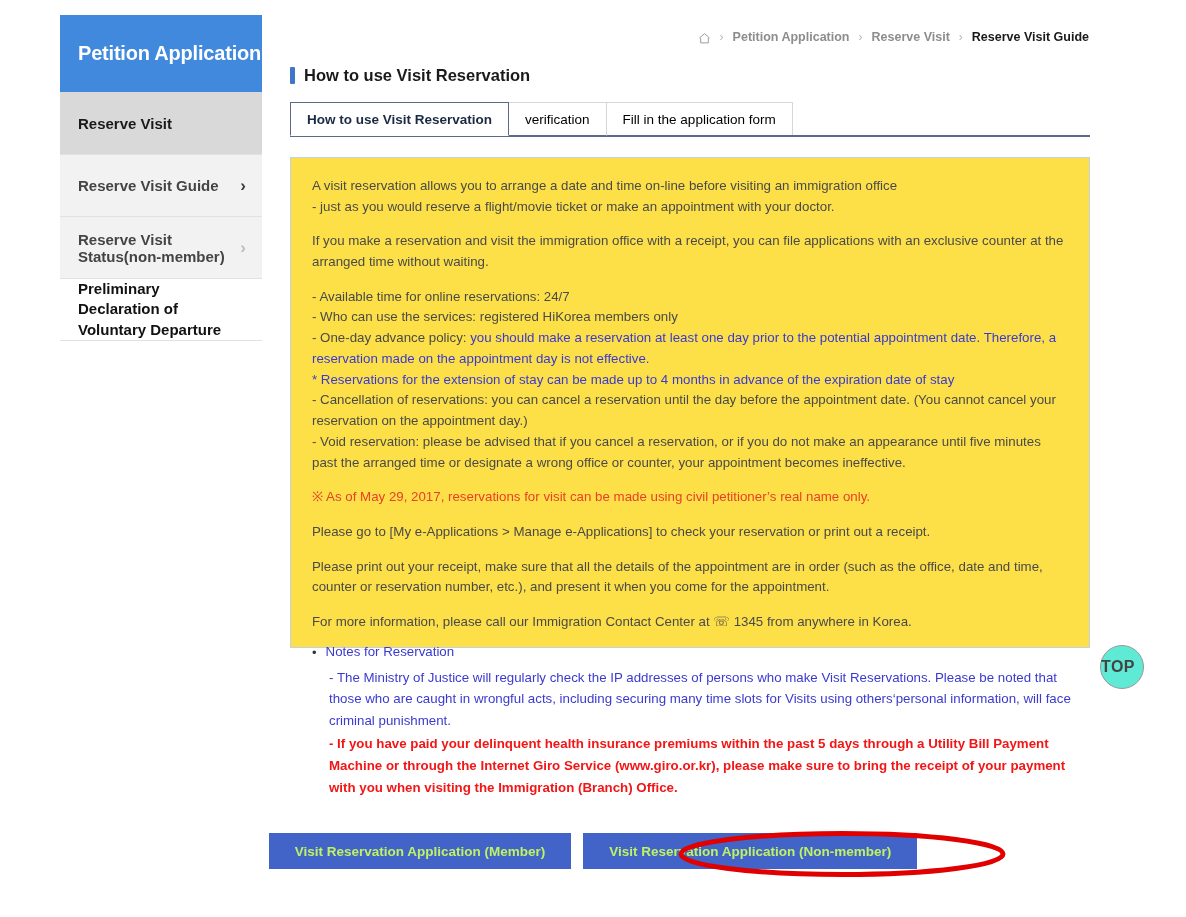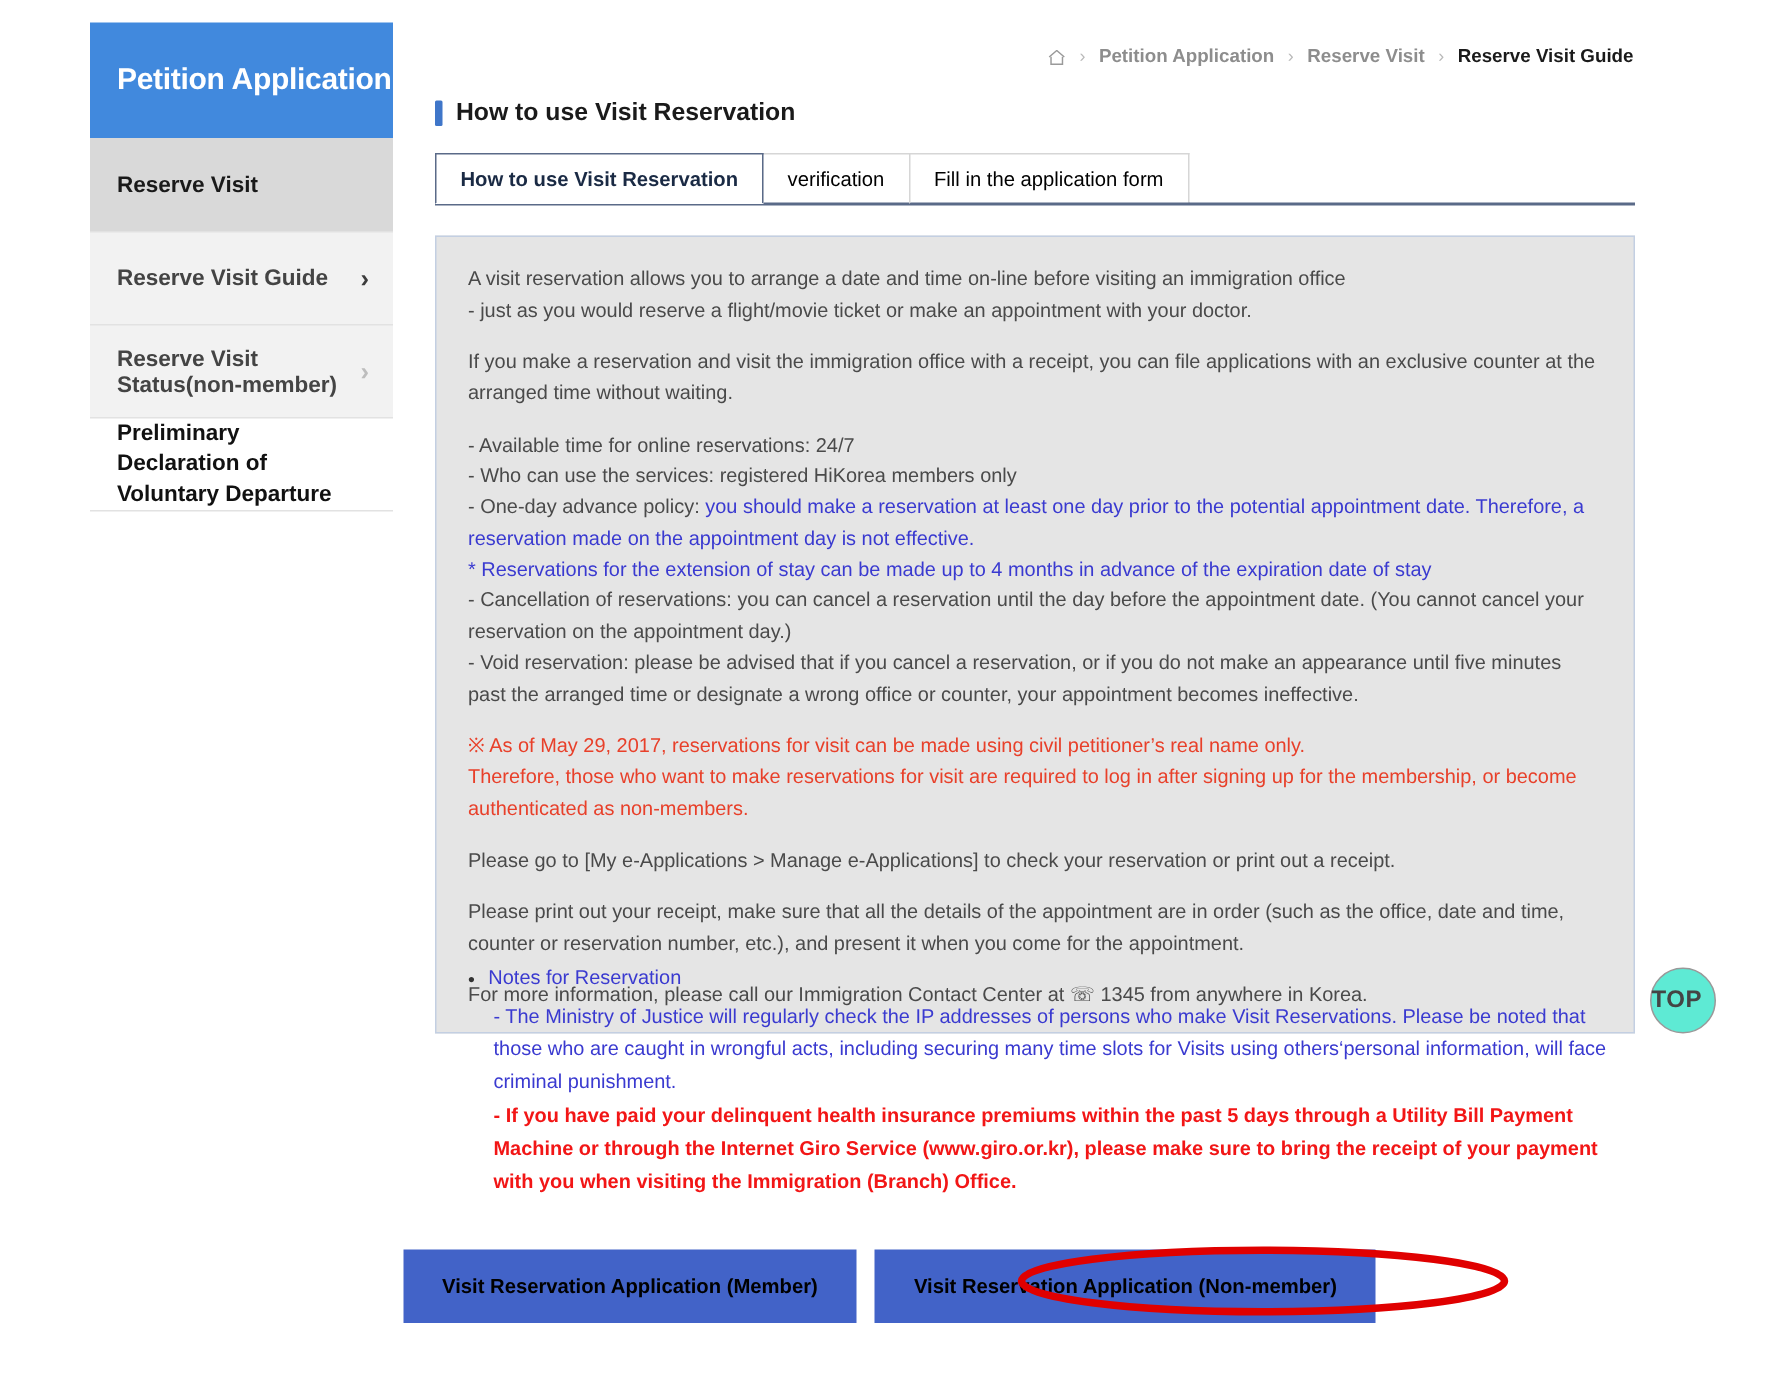--- a/index.html
+++ b/index.html
@@ -156,21 +156,21 @@
     flex: 1;
     height: 34px;
     border-bottom: 1px solid #5a6a88;
   }
 
   
   #info-box {
     position: absolute;
     left: 290px; top: 157px;
     width: 800px;
-    background: #e5e5e5;
+    background: #fde047;
     border: 1px solid #c3cfe2;
     padding: 18px 21px 14px 21px;
   }
   #info-box p {
     margin: 0 0 14px 0;
     font-size: 13.3px;
     line-height: 1.55;
     color: #4a4a4a;
   }
   #info-box p.tight { margin-bottom: 0; }
@@ -236,25 +236,25 @@
   #actions {
     position: absolute;
     left: 0; top: 833px;
     width: 1186px;
     display: flex;
     justify-content: center;
     gap: 12px;
   }
   .cta {
     background: #4263c8;
-    color: #000000;
+    color: #bef264;
     font-size: 13.5px;
     font-weight: bold;
     border: none;
-    height: 49px;
+    height: 36px;
     padding: 0 26px;
     cursor: pointer;
     font-family: "Liberation Sans", sans-serif;
     white-space: nowrap;
   }
   
   #annotation {
     position: absolute;
     left: 675px; top: 830px;
     width: 334px; height: 48px;
@@ -337,21 +337,20 @@
     <span class="ln">- Available time for online reservations: 24/7</span><br>
     <span class="ln">- Who can use the services: registered HiKorea members only</span><br>
     <span class="ln">- One-day advance policy: </span><span class="ln blue">you should make a reservation at least one day prior to the potential appointment date. Therefore, a reservation made on the appointment day is not effective.</span><br>
     <span class="ln blue">* Reservations for the extension of stay can be made up to 4 months in advance of the expiration date of stay</span><br>
     <span class="ln">- Cancellation of reservations: you can cancel a reservation until the day before the appointment date. (You cannot cancel your reservation on the appointment day.)</span><br>
     <span class="ln">- Void reservation: please be advised that if you cancel a reservation, or if you do not make an appearance until five minutes past the arranged time or designate a wrong office or counter, your appointment becomes ineffective.</span>
   </p>
 
   <p>
     <span class="ln red">※ As of May 29, 2017, reservations for visit can be made using civil petitioner’s real name only.</span><br>
-    <span class="ln red">Therefore, those who want to make reservations for visit are required to log in after signing up for the membership, or become authenticated as non-members.</span>
   </p>
 
   <p>Please go to [My e-Applications &gt; Manage e-Applications] to check your reservation or print out a receipt.</p>
 
   <p>Please print out your receipt, make sure that all the details of the appointment are in order (such as the office, date and time, counter or reservation number, etc.), and present it when you come for the appointment.</p>
 
   <p class="tight">
     <span class="ln">For more information, please call our Immigration Contact Center at </span><span class="ln">☏</span><span class="ln"> 1345 from anywhere in Korea.</span>
   </p>
 </div>

